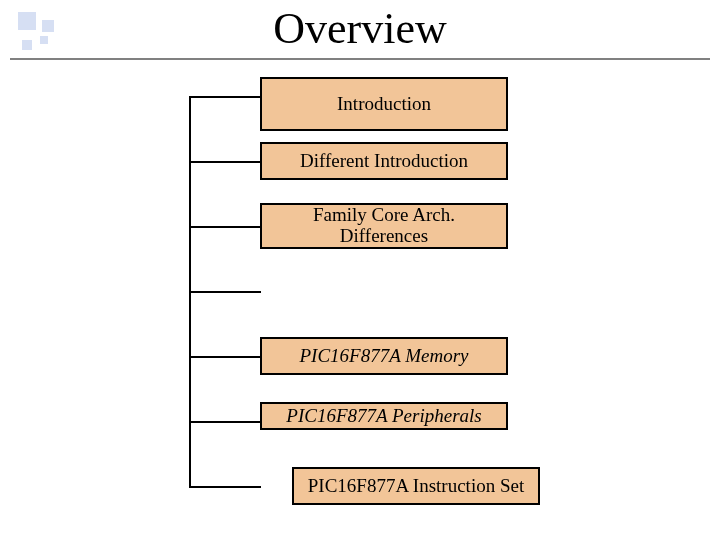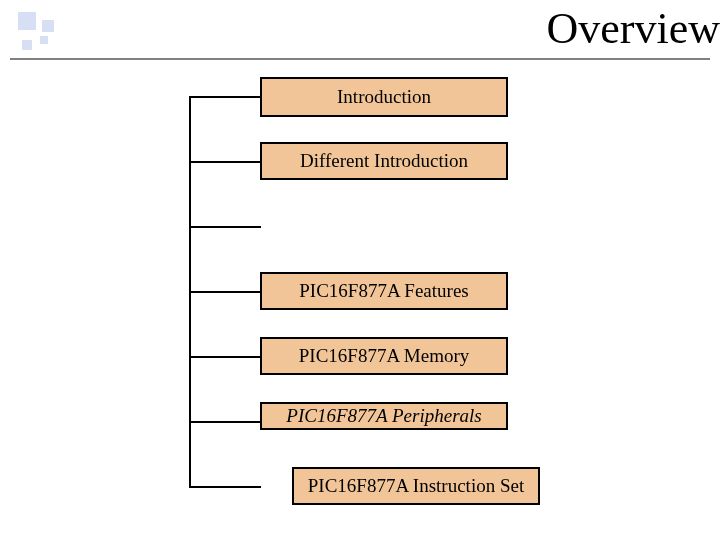--- a/index.html
+++ b/index.html
@@ -33,21 +33,21 @@
   .cb1 { top: 0;   left: 0;  width: 18px; height: 18px; }
   .cb2 { top: 8px; left: 24px; }
   .cb3 { top: 28px; left: 4px; width: 10px; height: 10px; }
   .cb4 { top: 24px; left: 22px; width: 8px; height: 8px; }
 
   .title {
     position: absolute;
     top: 6px;
     left: 0;
     width: 720px;
-    text-align: right;
+    text-align: center;
     font-size: 44px;
     line-height: 1.05;
   }
   .title-underline {
     position: absolute;
     top: 58px;
     left: 10px;
     width: 700px;
     height: 0;
     border-bottom: 2px solid #808080;
@@ -103,30 +103,30 @@
     <span class="spine" style="left:189px; top:28px; width:2px; height:390px;"></span>
 
     <span class="spine" style="left:189px; top:28px;  width:72px; height:2px;"></span>
     <span class="spine" style="left:189px; top:93px;  width:72px; height:2px;"></span>
     <span class="spine" style="left:189px; top:158px; width:72px; height:2px;"></span>
     <span class="spine" style="left:189px; top:223px; width:72px; height:2px;"></span>
     <span class="spine" style="left:189px; top:288px; width:72px; height:2px;"></span>
     <span class="spine" style="left:189px; top:353px; width:72px; height:2px;"></span>
     <span class="spine" style="left:189px; top:418px; width:72px; height:2px;"></span>
 
-    <div class="node" style="top:9px;   height:40px;">
+    <div class="node" style="top:9px;   height:54px;">
       <span>Introduction</span>
     </div>
     <div class="node" style="top:74px;  height:38px;">
       <span>Different Introduction</span>
     </div>
-    <div class="node" style="top:204px; height:38px;">
-      <span>PIC16F877A Features</span>
+    <div class="node" style="top:135px; height:46px;">
+      <span>Family Core Arch. Differences</span>
     </div>
-    <div class="node" style="top:269px; height:38px;">
+    <div class="node" style="top:269px; height:38px;font-style:italic;">
       <span>PIC16F877A Memory</span>
     </div>
     <div class="node" style="top:334px; height:28px;font-style:italic;">
       <span>PIC16F877A Peripherals</span>
     </div>
     <div class="node" style="top:399px; height:38px;margin-left:32px;">
       <span>PIC16F877A Instruction Set</span>
     </div>
 
   </div>

